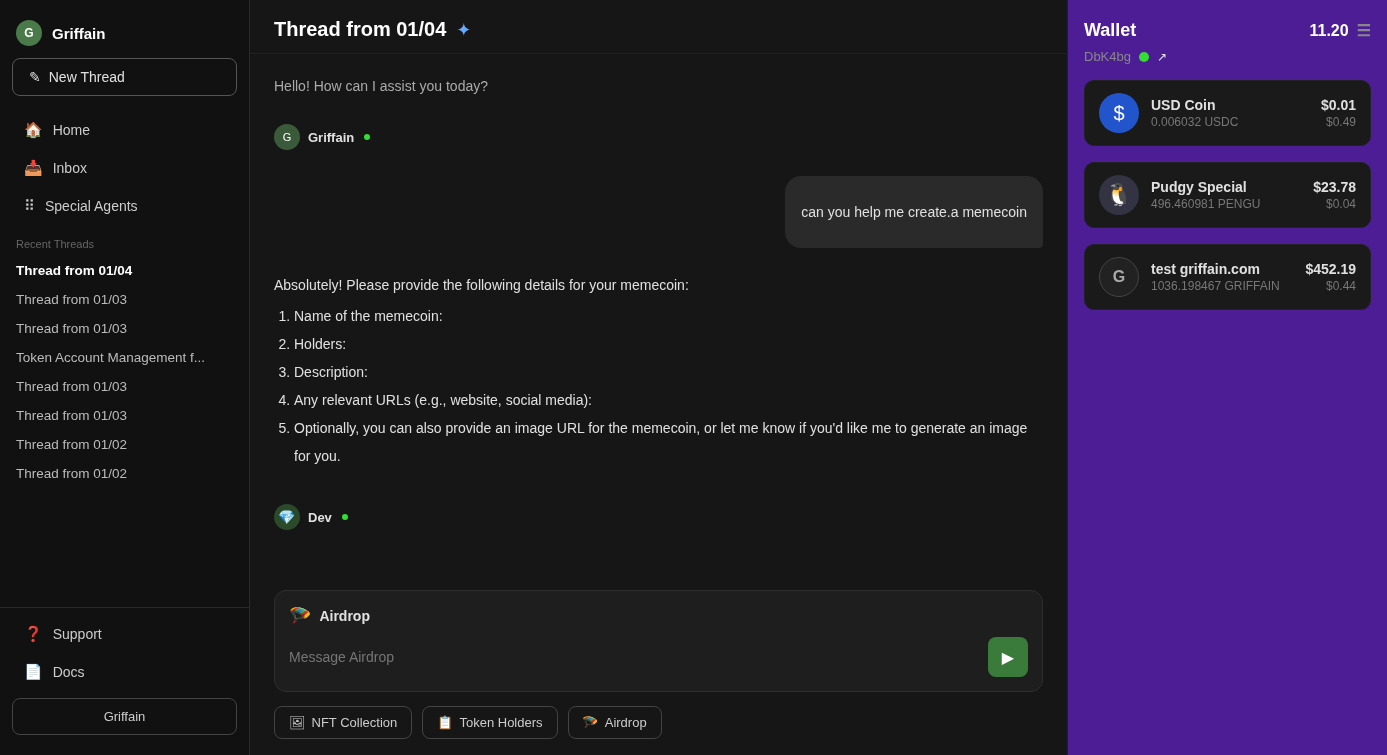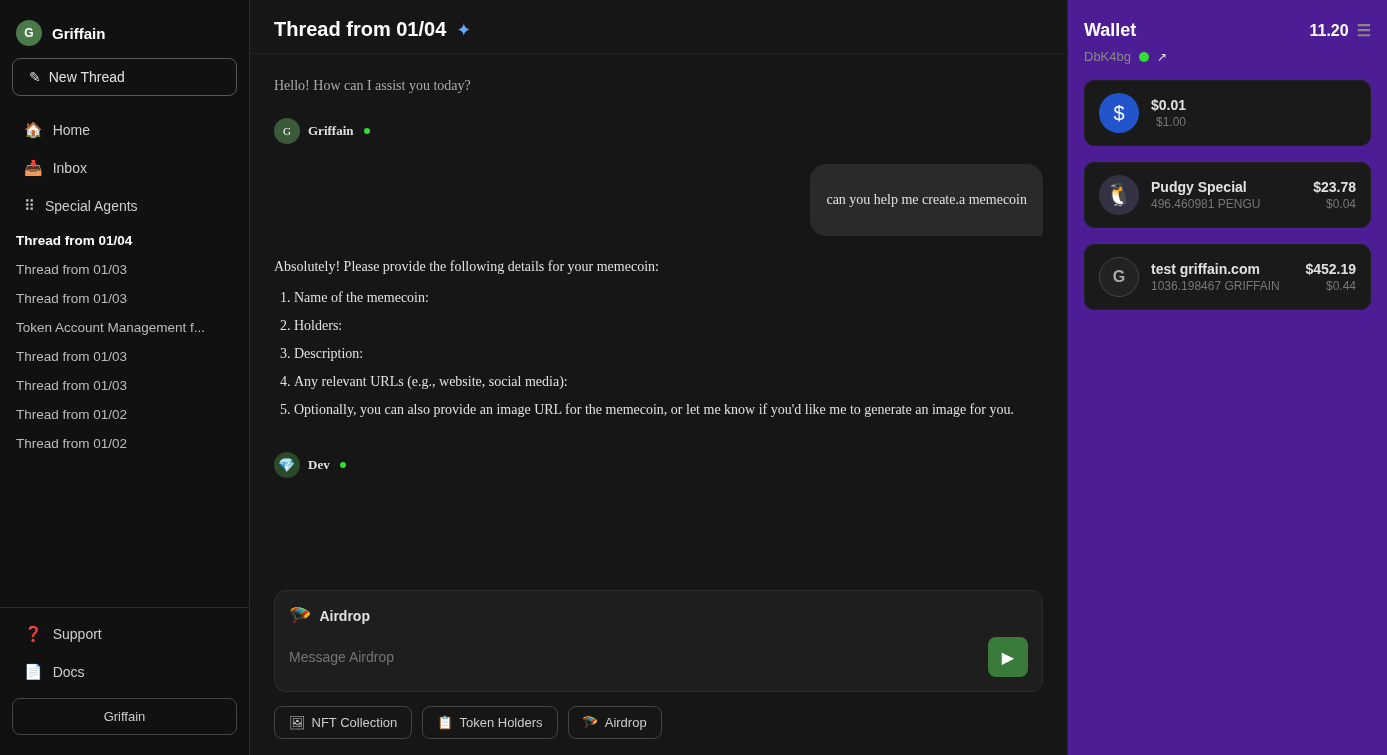--- a/index.html
+++ b/index.html
@@ -134,22 +134,21 @@
       font-size: 18px;
       cursor: pointer;
     }
 
     .chat-area {
       flex: 1;
       overflow-y: auto;
       padding: 20px 24px;
       display: flex;
       flex-direction: column;
-      gap: 20px;
-      font-family: Liberation Serif, serif;
+      gap: 26px;
     }
     .chat-area::-webkit-scrollbar { width: 4px; }
     .chat-area::-webkit-scrollbar-thumb { background: #333; }
 
     .system-message {
       color: #aaa;
       font-size: 14px;
       padding: 4px 0;
     }
 
@@ -416,20 +415,21 @@
   </div>
   <div class="nav-item">
     <span class="nav-icon">📥</span>
     <span>Inbox</span>
   </div>
   <div class="nav-item">
     <span class="nav-icon">⠿</span>
     <span>Special Agents</span>
   </div>
 
+  <div class="section-label">Recent Threads</div>
 
   <div class="thread-item active">Thread from 01/04</div>
   <div class="thread-item">Thread from 01/03</div>
   <div class="thread-item">Thread from 01/03</div>
   <div class="thread-item">Token Account Management f...</div>
   <div class="thread-item">Thread from 01/03</div>
   <div class="thread-item">Thread from 01/03</div>
   <div class="thread-item">Thread from 01/02</div>
   <div class="thread-item">Thread from 01/02</div>
 
@@ -521,23 +521,27 @@
     </div>
   </div>
   <div class="wallet-address-row">
     <span class="wallet-address">DbK4bg</span>
     <span class="wallet-addr-icon" style="width:10px;height:10px;background:#3d3;border-radius:50%;display:inline-block;"></span>
     <span class="wallet-addr-icon">↗</span>
   </div>
 
   <div class="asset-item">
     <div class="asset-icon usdc-icon">$</div>
+    <div class="asset-info">
+      <div class="asset-name">USD Coin</div>
+      <div class="asset-sub">0.006032 USDC</div>
+    </div>
     <div class="asset-values">
       <div class="asset-usd">$0.01</div>
-      <div class="asset-rate">$1.00</div>
+      <div class="asset-rate">$0.49</div>
     </div>
   </div>
 
   <div class="asset-item">
     <div class="asset-icon pudgy-icon" style="font-size:22px;">🐧</div>
     <div class="asset-info">
       <div class="asset-name">Pudgy Special</div>
       <div class="asset-sub">496.460981 PENGU</div>
     </div>
     <div class="asset-values">

